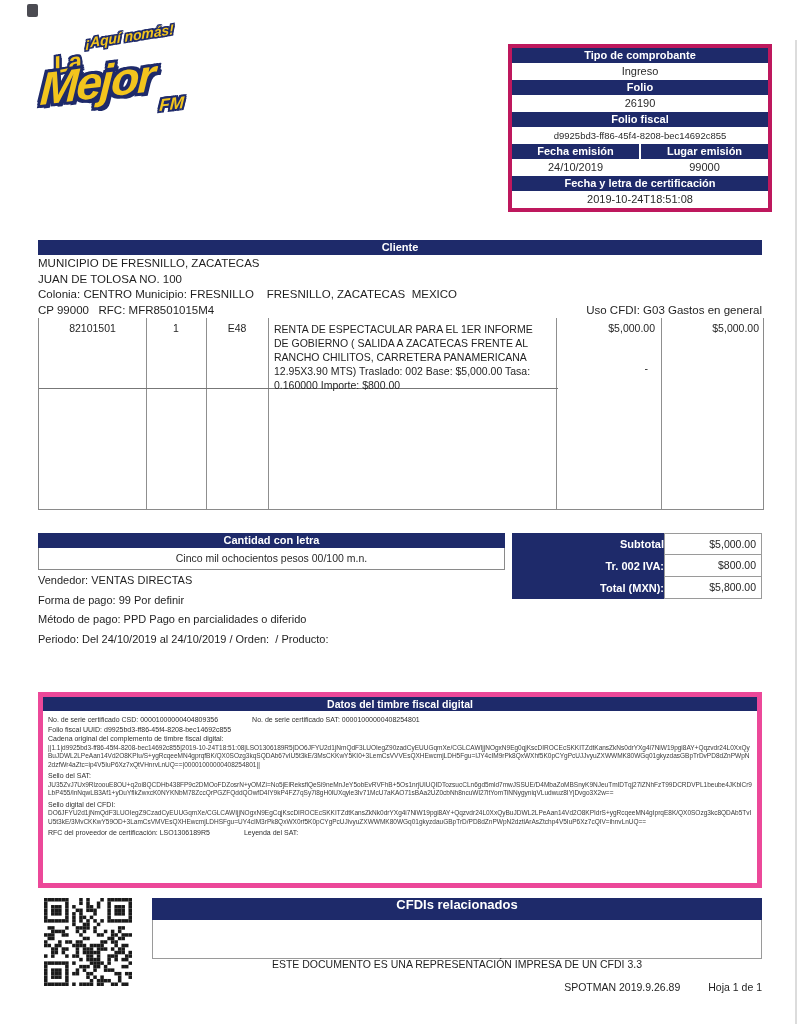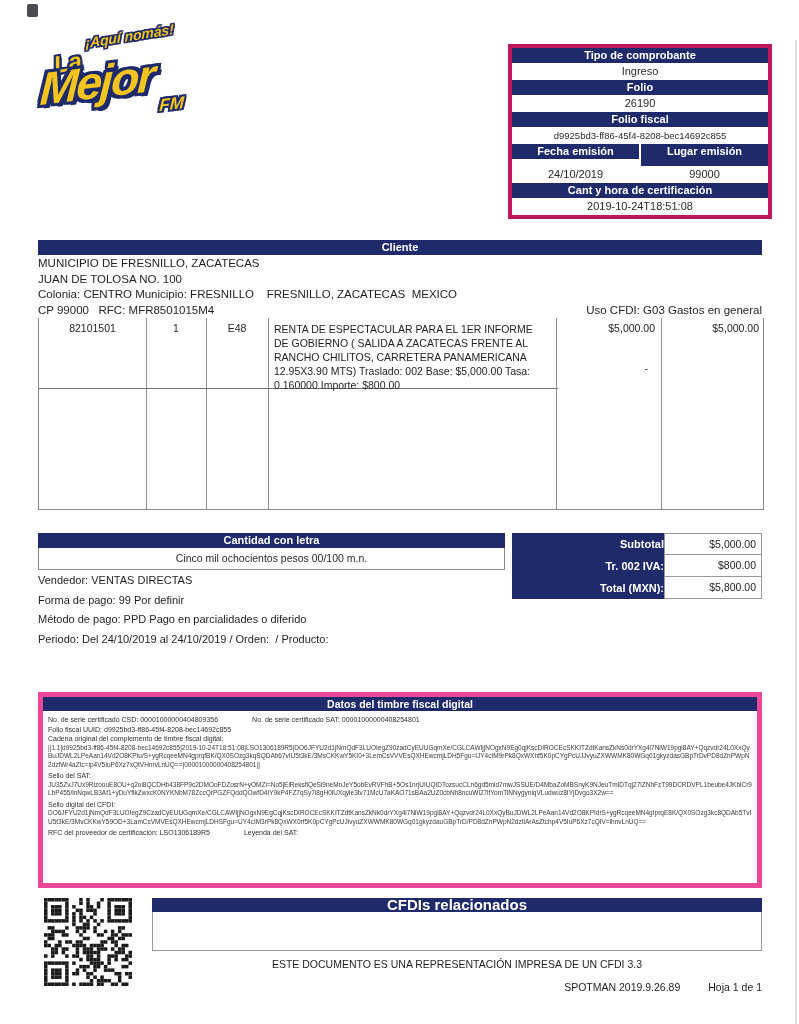--- a/index.html
+++ b/index.html
@@ -69,21 +69,21 @@
   .timbre{position:absolute;left:38px;top:692px;width:724px;height:196px;border:5px solid #ec4899;background:#fff;box-sizing:border-box;}
   .timbre .bar{height:14px;line-height:14px;font-size:10.5px;}
   .timbre .content{padding:4px 5px 0 5px;}
   .tiny{font-size:7px;line-height:9.5px;color:#2e2e2e;}
   .pair{display:flex;gap:34px;}
   .b64{font-size:6.5px;line-height:8.5px;word-break:break-all;color:#3a3a3a;margin-bottom:2px;}
 
   
   .qr{position:absolute;left:44px;top:898px;width:88px;height:88px;}
   .cfdis{position:absolute;left:152px;top:898px;width:610px;}
-  .cfdis .bar{height:14px;line-height:14px;font-size:15px;}
+  .cfdis .bar{height:22px;line-height:14px;font-size:13px;}
   .cfdis .box{height:38px;border:1px solid #9a9a9a;border-top:none;background:#fff;}
   .legal{position:absolute;left:152px;top:958px;width:610px;text-align:center;font-size:10.5px;color:#1f1f1f;}
   .foot{position:absolute;left:38px;top:981px;width:724px;display:flex;justify-content:flex-end;gap:28px;font-size:10.5px;color:#1f1f1f;}
 </style>
 </head>
 <body>
 
 <div class="page">
   <div class="scan-edge"></div>
   <div class="scan-mark"></div>
@@ -97,27 +97,27 @@
 
   <div class="meta">
     <div class="bar">Tipo de comprobante</div>
     <div class="val">Ingreso</div>
     <div class="bar">Folio</div>
     <div class="val">26190</div>
     <div class="bar">Folio fiscal</div>
     <div class="val small">d9925bd3-ff86-45f4-8208-bec14692c855</div>
     <div class="split">
       <div class="bar" style="height:15px;line-height:15px;">Fecha emisión</div>
-      <div class="bar" style="height:22px;line-height:15px;">Lugar emisión</div>
+      <div class="bar" style="height:15px;line-height:15px;">Lugar emisión</div>
     </div>
     <div class="split">
       <div class="val">24/10/2019</div>
       <div class="val">99000</div>
     </div>
-    <div class="bar">Cant y hora de certificación</div>
+    <div class="bar">Fecha y letra de certificación</div>
     <div class="val">2019-10-24T18:51:08</div>
   </div>
 
 
   <div class="cliente">
     <div class="bar">Cliente</div>
     <div class="line">MUNICIPIO DE FRESNILLO, ZACATECAS</div>
     <div class="line">JUAN DE TOLOSA NO. 100</div>
     <div class="line">Colonia: CENTRO Municipio: FRESNILLO    FRESNILLO, ZACATECAS  MEXICO</div>
     <div class="lastline">

